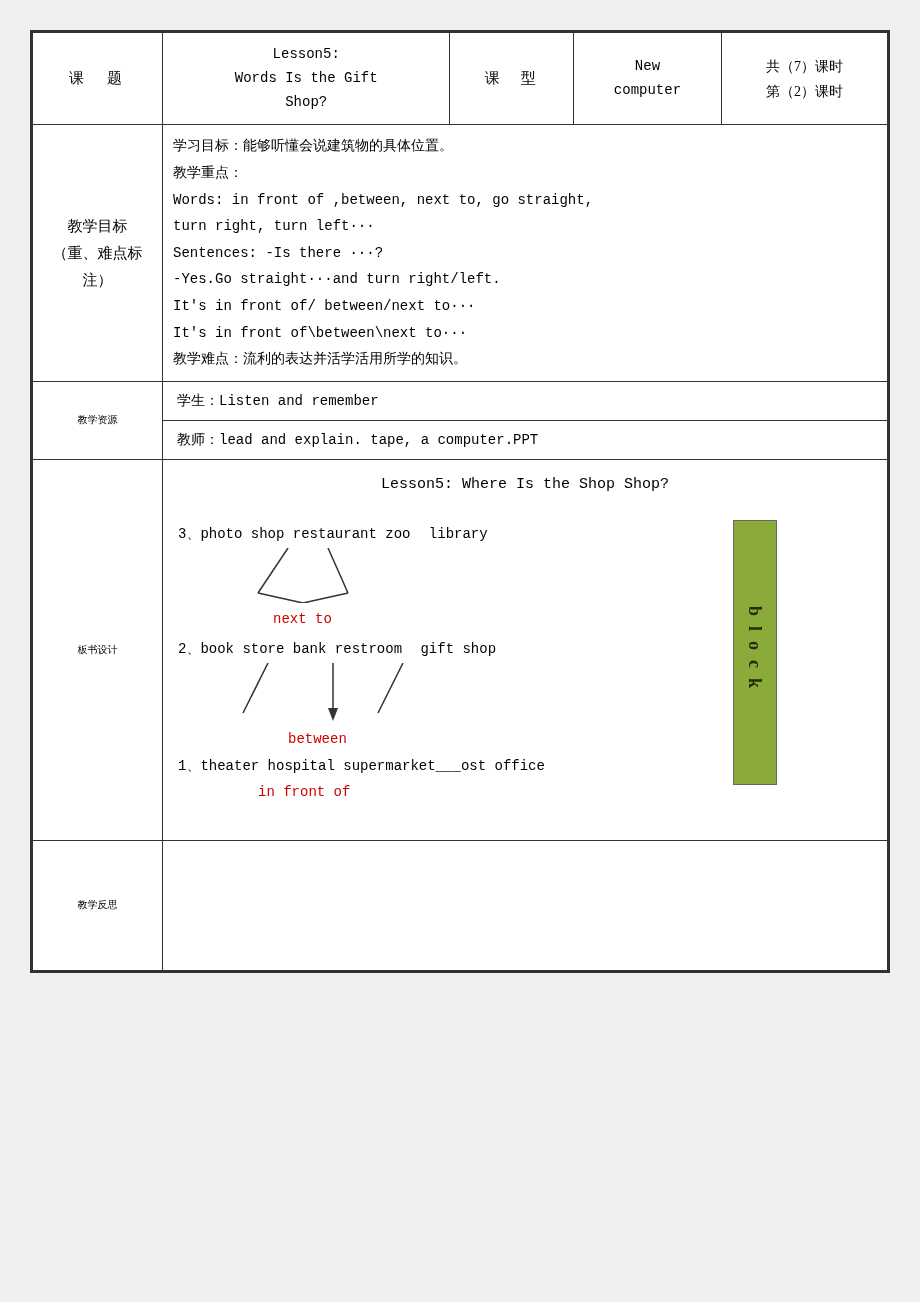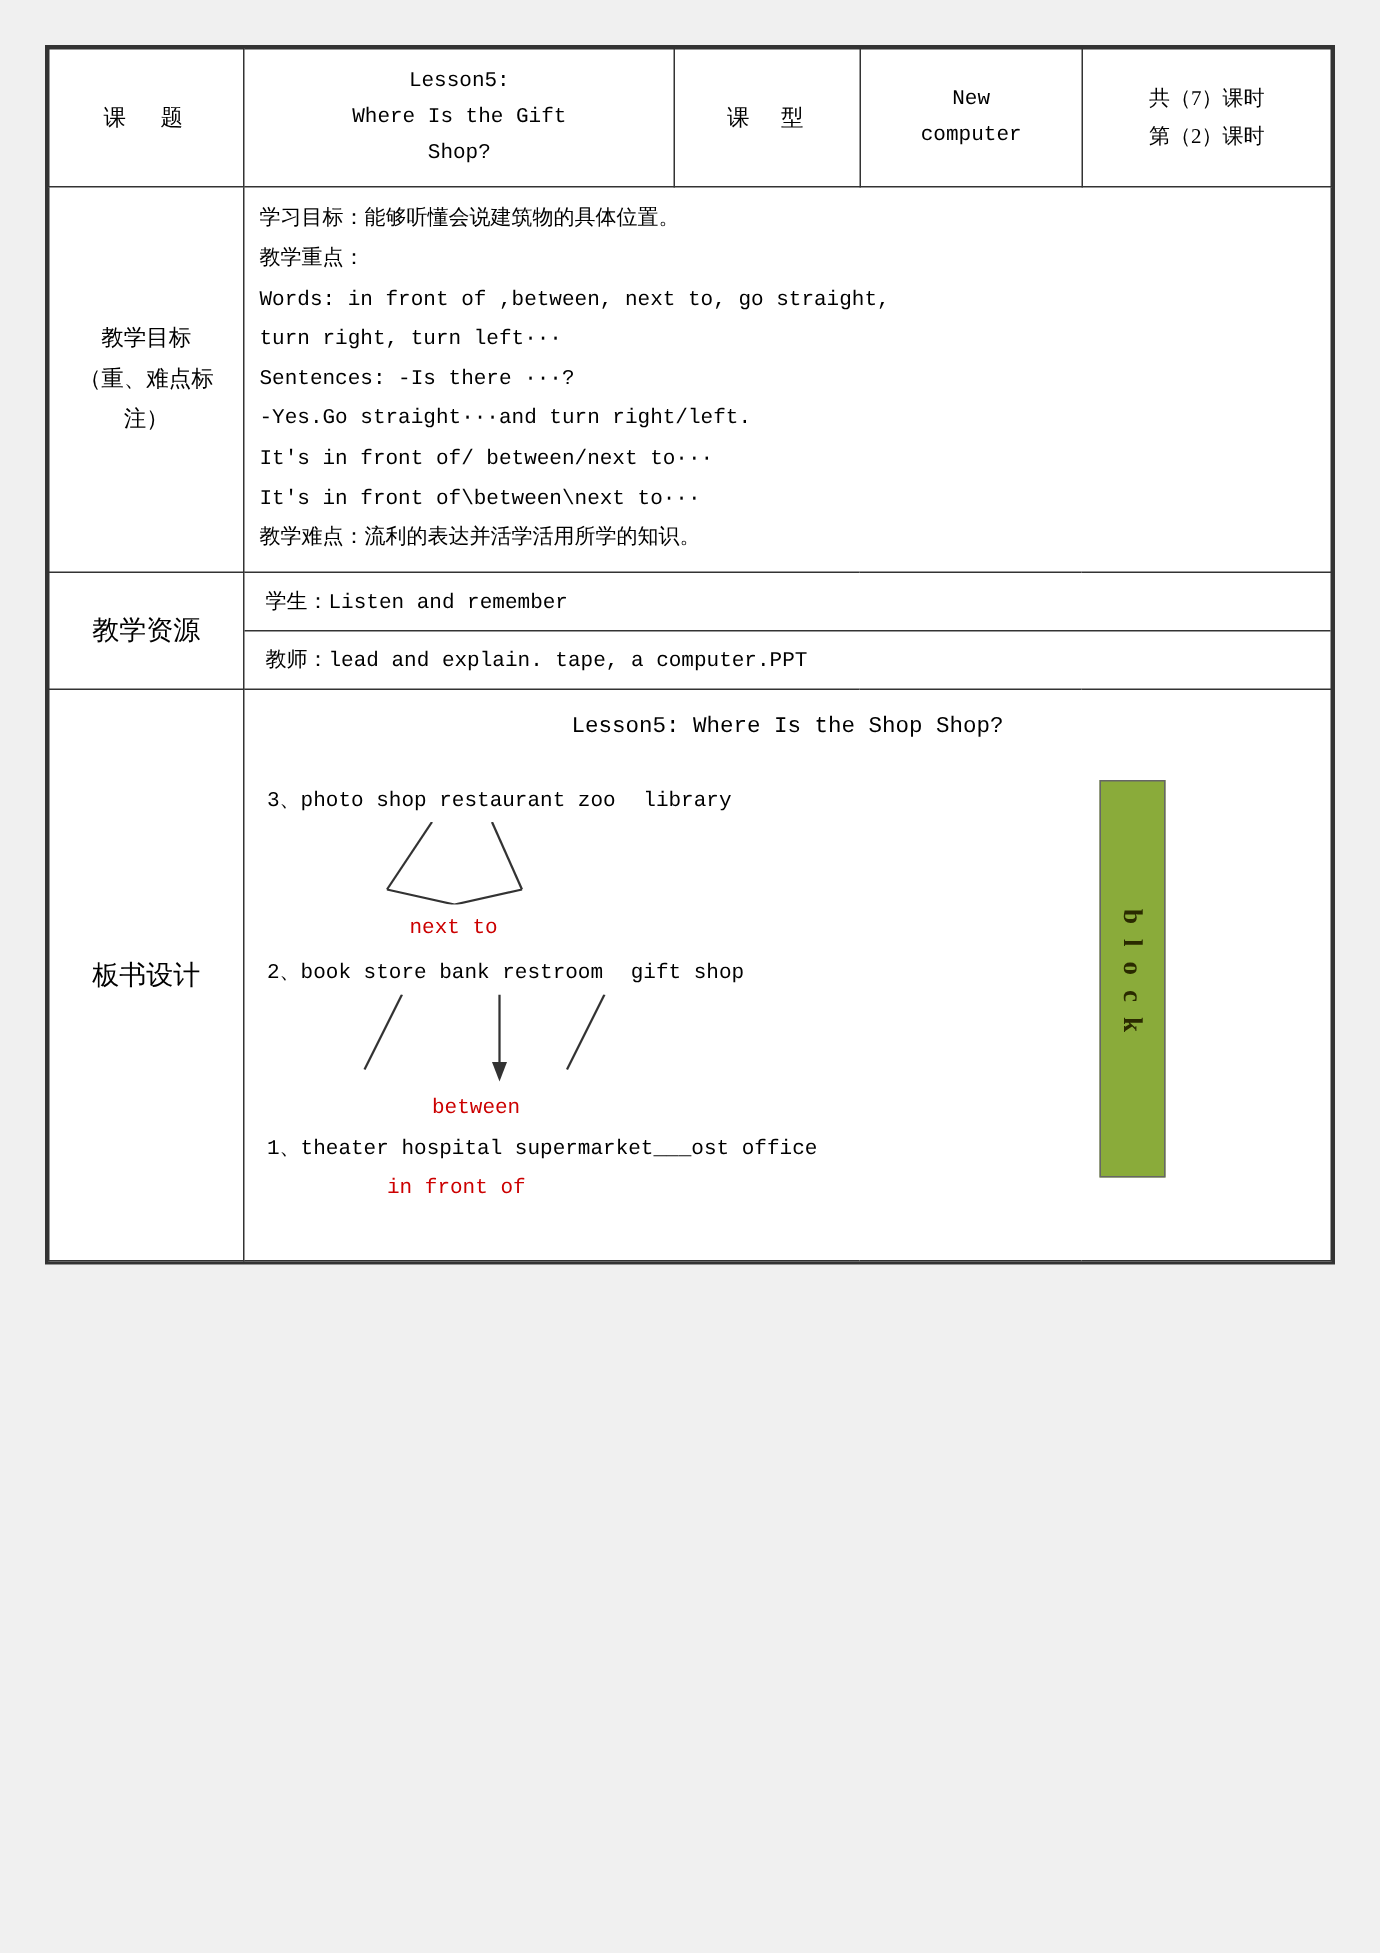--- a/index.html
+++ b/index.html
@@ -23,21 +23,21 @@
       border-collapse: collapse;
     }
     td, th {
       border: 1.5px solid #333;
       vertical-align: middle;
       padding: 8px 10px;
     }
     .cell-label {
       text-align: center;
       width: 130px;
-      font-size: 18px;
+      font-size: 10px;
       line-height: 1.8;
     }
     .cell-content {
       font-size: 14.5px;
       line-height: 1.9;
       margin-left: 28px;
     }
     
     .header-row td {
       text-align: center;
@@ -101,21 +101,21 @@
   <table>
 
     <tbody>
         <tr class="header-row">
       <td class="keti-cell">
         <span>课　题</span>
       </td>
       <td>
         <div class="lesson-title">
           <span>Lesson5:</span><br>
-          <span>Where Is the Gift</span><br>
+          <span>Words Is the Gift</span><br>
           <span>Shop?</span>
         </div>
       </td>
       <td class="ketype-cell">
         <span>课　型</span>
       </td>
       <td>
         <div class="new-teaching">
           <span>New</span><br>
           <span>computer</span>
@@ -238,15 +238,22 @@
 
             <div style="position:absolute; top:0; right:95px; width:44px; height:265px; background:#8aab3a; display:flex; align-items:center; justify-content:center; border:1px solid #666;">
               <span style="writing-mode:vertical-rl; font-size:18px; font-weight:bold; letter-spacing:10px; color:#2a2a00; font-family:serif;">block</span>
             </div>
 
           </div>
         </div>
       </td>
     </tr>
 
+    <tr class="reflection-row">
+      <td class="cell-label">
+        <span>教学反思</span>
+      </td>
+      <td colspan="4" style="height:130px; vertical-align:top; padding:10px;">
+      </td>
+    </tr>
   </tbody>
     </table>
 </div>
 
 </body></html>

